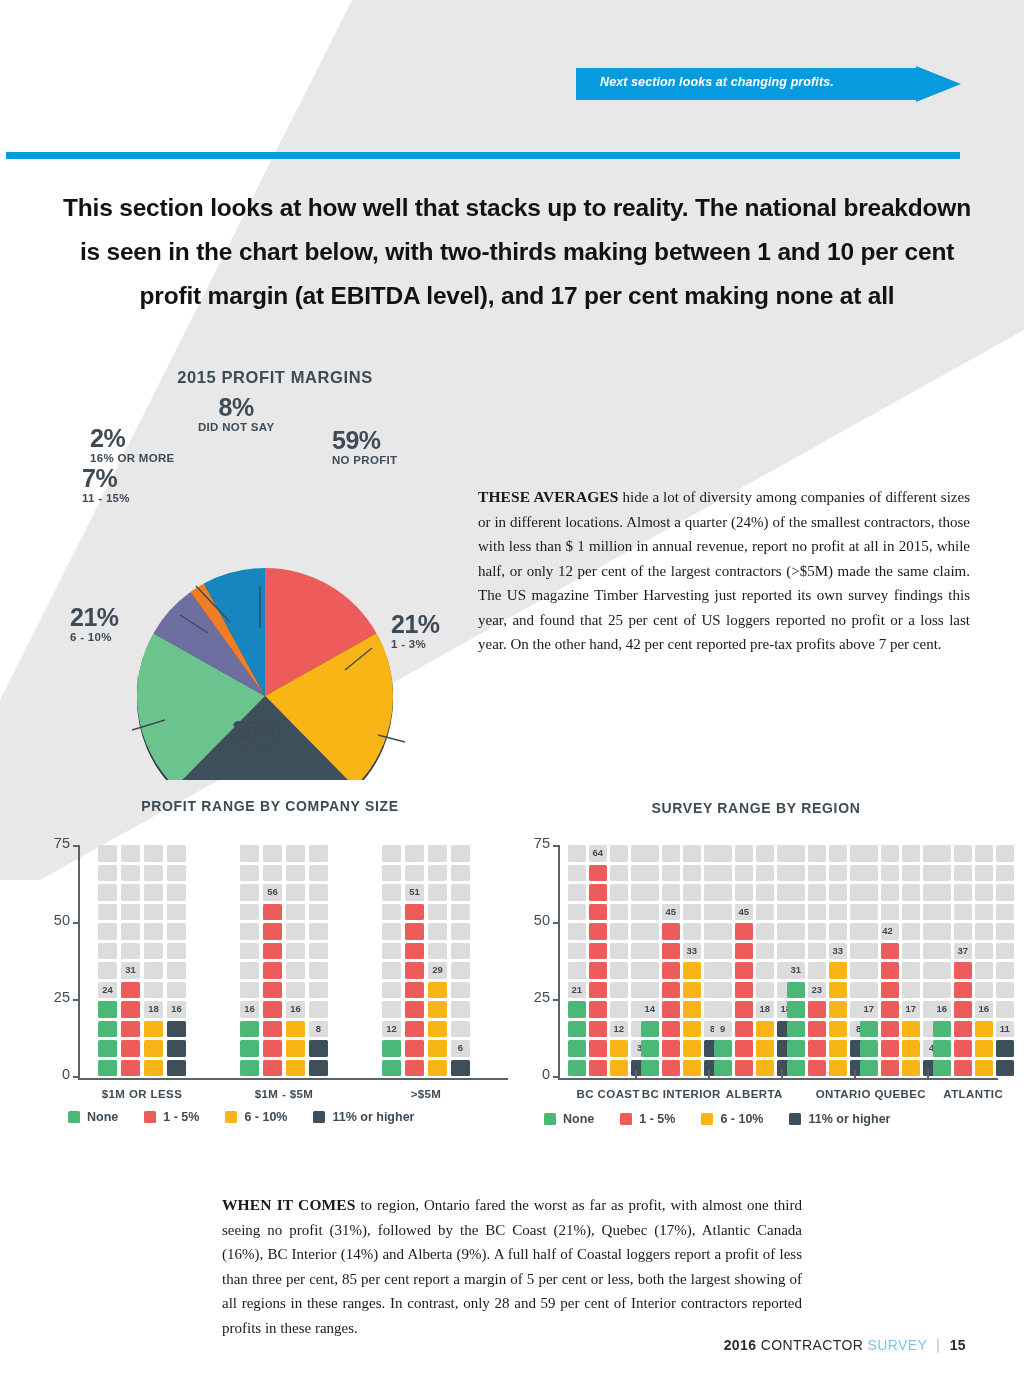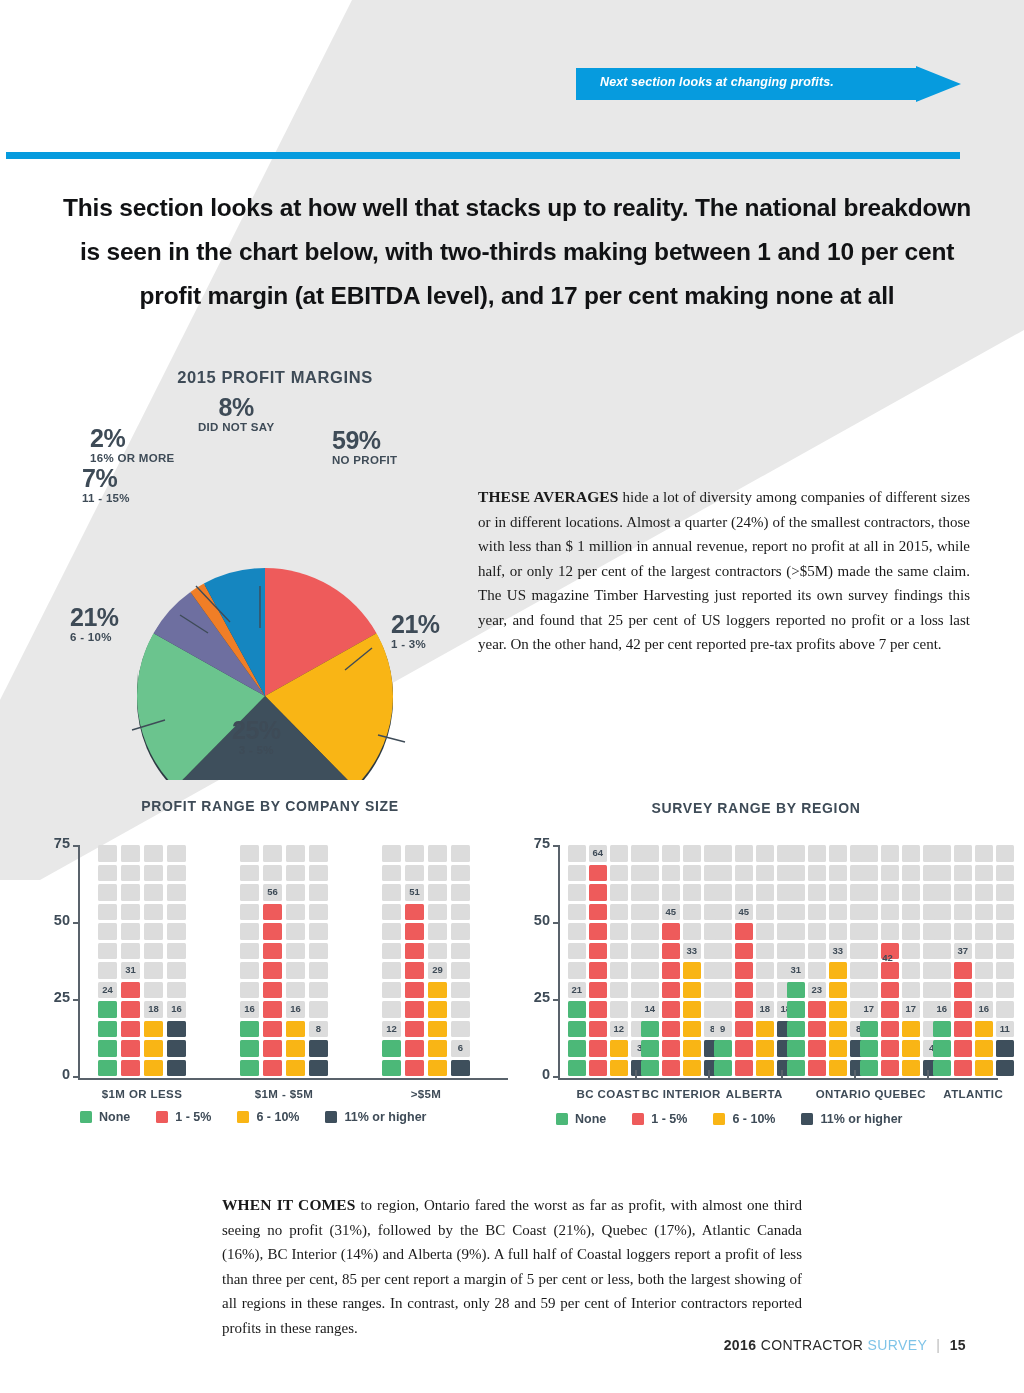--- a/index.html
+++ b/index.html
@@ -55,35 +55,35 @@
   .copy-bottom{position:absolute;left:222px;top:1178px;width:580px;z-index:4;}
   
   .chart{position:absolute;z-index:4;}
   .chart-title{
     position:absolute;top:0;width:100%;text-align:center;
     font-size:14px;font-weight:bold;letter-spacing:.7px;color:#3e4b57;
   }
   .plot{position:absolute;}
   .axis-line{position:absolute;background:#59626b;}
   .ytick{
-    position:absolute;font-size:14.5px;font-weight:bold;color:#3e4b57;
+    position:absolute;font-size:14.5px;font-weight:normal;color:#3e4b57;
     text-align:right;width:30px;
   }
   .ytick-mark{position:absolute;width:6px;height:2px;background:#59626b;}
   .cell{position:absolute;border-radius:1.5px;}
   .cellval{
     position:absolute;font-size:9.5px;font-weight:bold;color:#3e4b57;
     text-align:center;white-space:nowrap;
   }
   .xlabel{
     position:absolute;font-size:11.5px;font-weight:bold;color:#3e4b57;
     text-align:center;letter-spacing:.4px;white-space:nowrap;
   }
   .xsep{position:absolute;width:2px;background:#59626b;}
-  .legend{position:absolute;display:flex;align-items:center;margin-left:12px;}
+  .legend{position:absolute;display:flex;align-items:center;}
   .legend-item{display:flex;align-items:center;margin-right:26px;}
   .legend-sw{width:12px;height:12px;border-radius:1.5px;margin-right:7px;}
   .legend-tx{font-size:12.5px;font-weight:600;color:#3e4b57;white-space:nowrap;}
   
   .footer{
     position:absolute;right:58px;top:1337px;z-index:4;
     font-size:14px;letter-spacing:.4px;color:#2b2b2b;white-space:nowrap;
   }
   .footer b{font-weight:bold;}
   .footer .survey{color:#7FC4E8;}
@@ -611,21 +611,21 @@
       <div class="cell" style="left: 367px; top: 192.5px; width: 17.5px; height: 16.5px; background: rgb(238, 91, 91);"></div>
       <div class="cell" style="left: 367px; top: 173px; width: 17.5px; height: 16.5px; background: rgb(238, 91, 91);"></div>
       <div class="cell" style="left: 367px; top: 153.5px; width: 17.5px; height: 16.5px; background: rgb(238, 91, 91);"></div>
       <div class="cell" style="left: 367px; top: 134px; width: 17.5px; height: 16.5px; background: rgb(238, 91, 91);"></div>
       <div class="cell" style="left: 367px; top: 114.5px; width: 17.5px; height: 16.5px; background: rgb(238, 91, 91);"></div>
       <div class="cell" style="left: 367px; top: 95px; width: 17.5px; height: 16.5px; background: rgb(220, 220, 220);"></div>
       <div class="cell" style="left: 367px; top: 75.5px; width: 17.5px; height: 16.5px; background: rgb(220, 220, 220);"></div>
       <div class="cell" style="left: 367px; top: 56px; width: 17.5px; height: 16.5px; background: rgb(220, 220, 220);"></div>
       <div class="cell" style="left: 367px; top: 36.5px; width: 17.5px; height: 16.5px; background: rgb(220, 220, 220);"></div>
       <div class="cell" style="left: 367px; top: 17px; width: 17.5px; height: 16.5px; background: rgb(220, 220, 220);"></div>
-      <div class="cellval" style="left: 364px; top: 97px; width: 19px; margin-top: 27px;">42</div>
+      <div class="cellval" style="left: 364px; top: 97px; width: 19px;">42</div>
       <div class="cell" style="left: 388px; top: 231.5px; width: 17.5px; height: 16.5px; background: rgb(249, 181, 21);"></div>
       <div class="cell" style="left: 388px; top: 212px; width: 17.5px; height: 16.5px; background: rgb(249, 181, 21);"></div>
       <div class="cell" style="left: 388px; top: 192.5px; width: 17.5px; height: 16.5px; background: rgb(249, 181, 21);"></div>
       <div class="cell" style="left: 388px; top: 173px; width: 17.5px; height: 16.5px; background: rgb(220, 220, 220);"></div>
       <div class="cell" style="left: 388px; top: 153.5px; width: 17.5px; height: 16.5px; background: rgb(220, 220, 220);"></div>
       <div class="cell" style="left: 388px; top: 134px; width: 17.5px; height: 16.5px; background: rgb(220, 220, 220);"></div>
       <div class="cell" style="left: 388px; top: 114.5px; width: 17.5px; height: 16.5px; background: rgb(220, 220, 220);"></div>
       <div class="cell" style="left: 388px; top: 95px; width: 17.5px; height: 16.5px; background: rgb(220, 220, 220);"></div>
       <div class="cell" style="left: 388px; top: 75.5px; width: 17.5px; height: 16.5px; background: rgb(220, 220, 220);"></div>
       <div class="cell" style="left: 388px; top: 56px; width: 17.5px; height: 16.5px; background: rgb(220, 220, 220);"></div>

